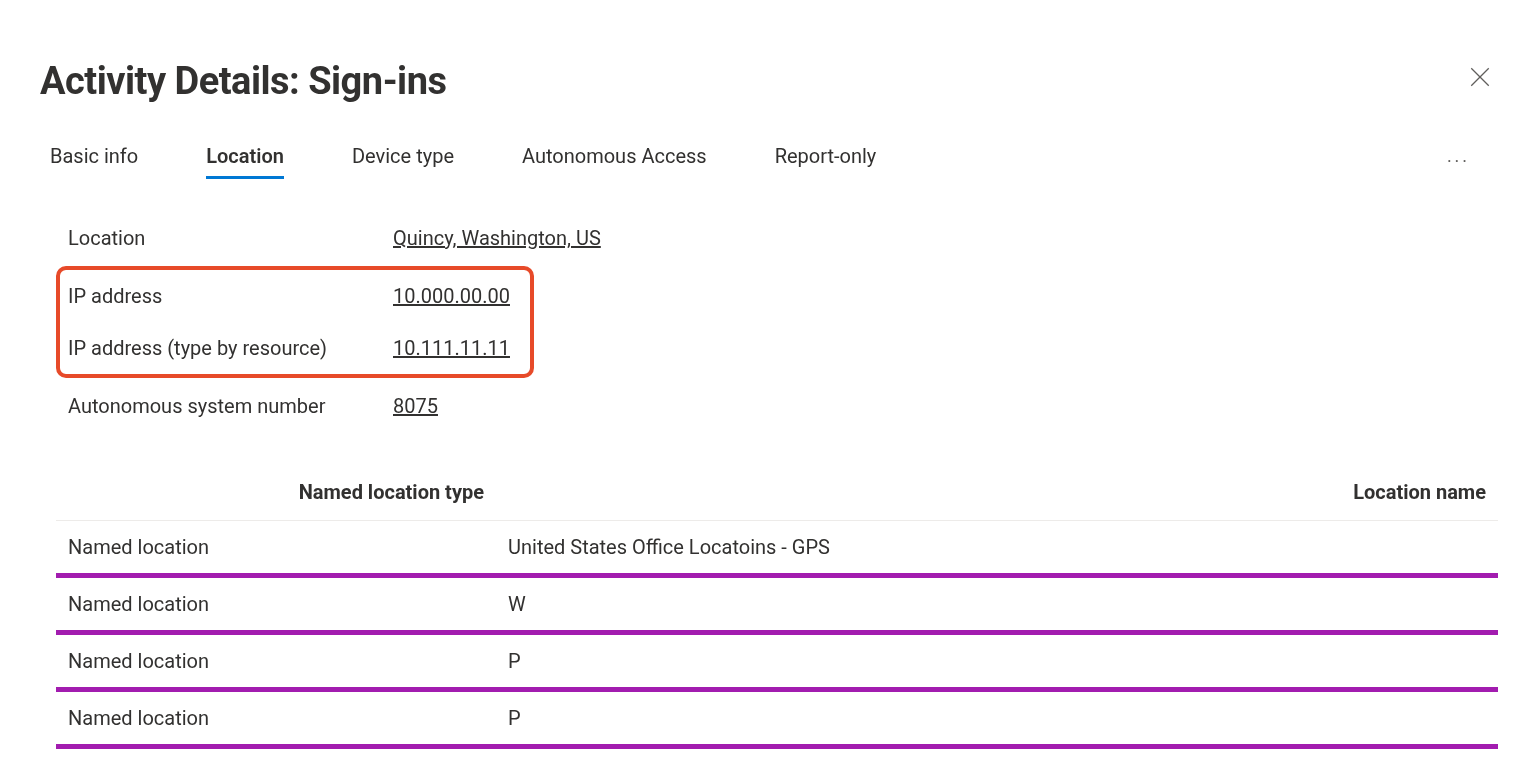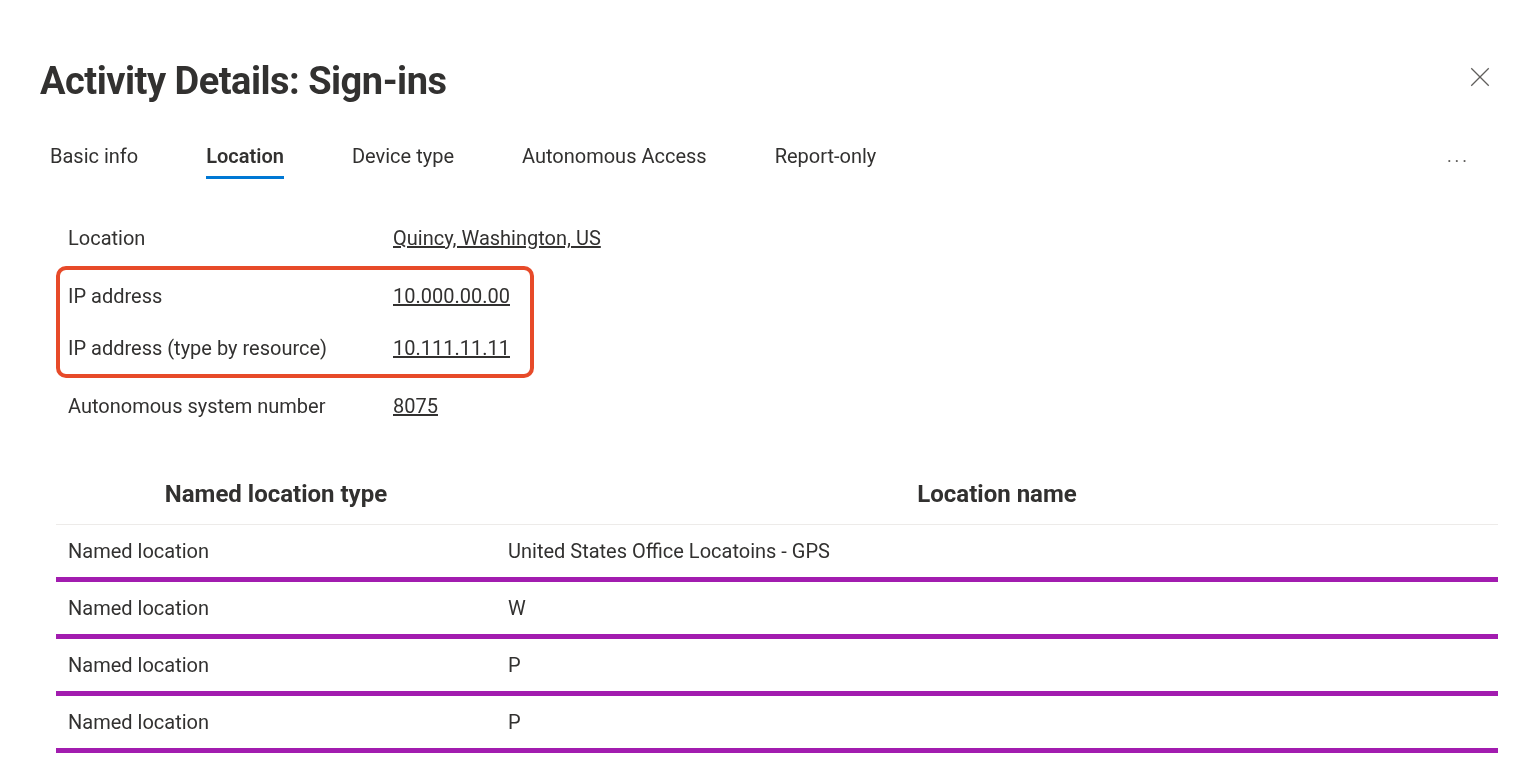--- a/index.html
+++ b/index.html
@@ -114,22 +114,22 @@
     .table-section {
       padding-left: 16px;
     }
     
     table {
       width: 100%;
       border-collapse: collapse;
     }
     
     th {
-      text-align: center;
-      font-size: 24px;
+      text-align: right;
+      font-size: 20px;
       font-weight: 700;
       padding: 16px 12px;
       border-bottom: 1px solid #edebe9;
       color: #323130;
     }
     
     td {
       font-size: 20px;
       padding: 14px 12px;
       border-bottom: 5px solid #a21caf;

